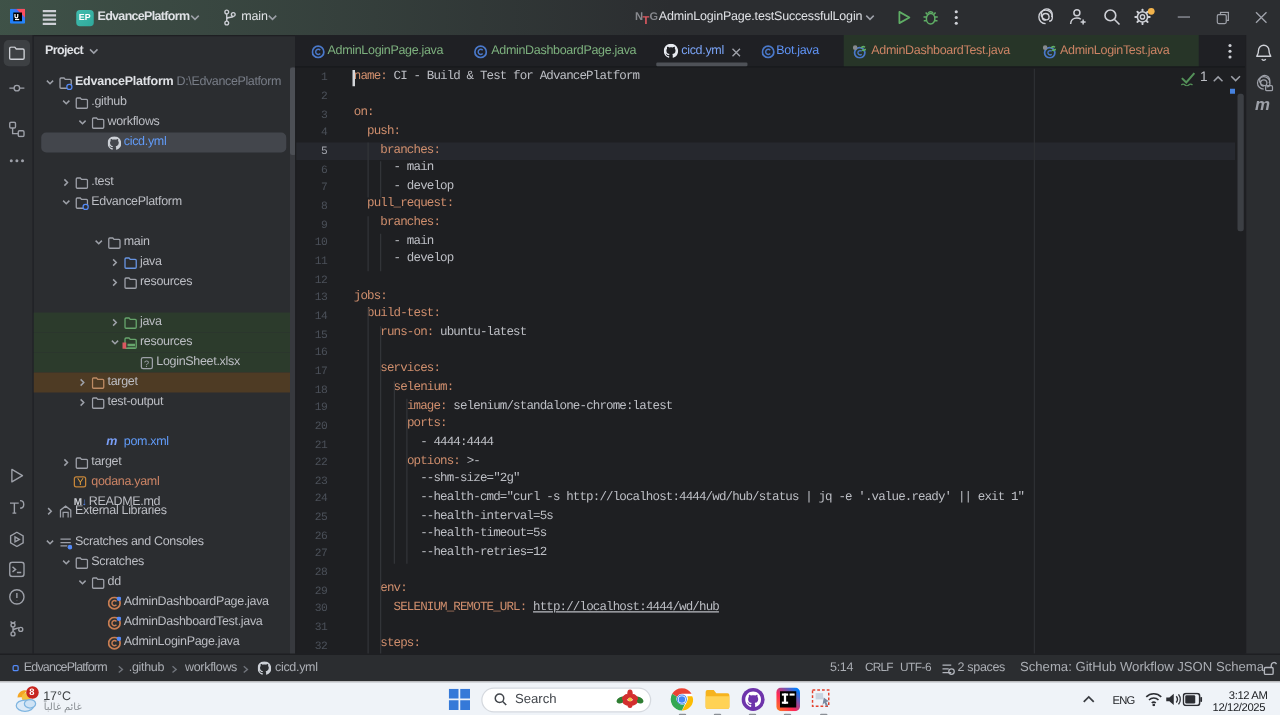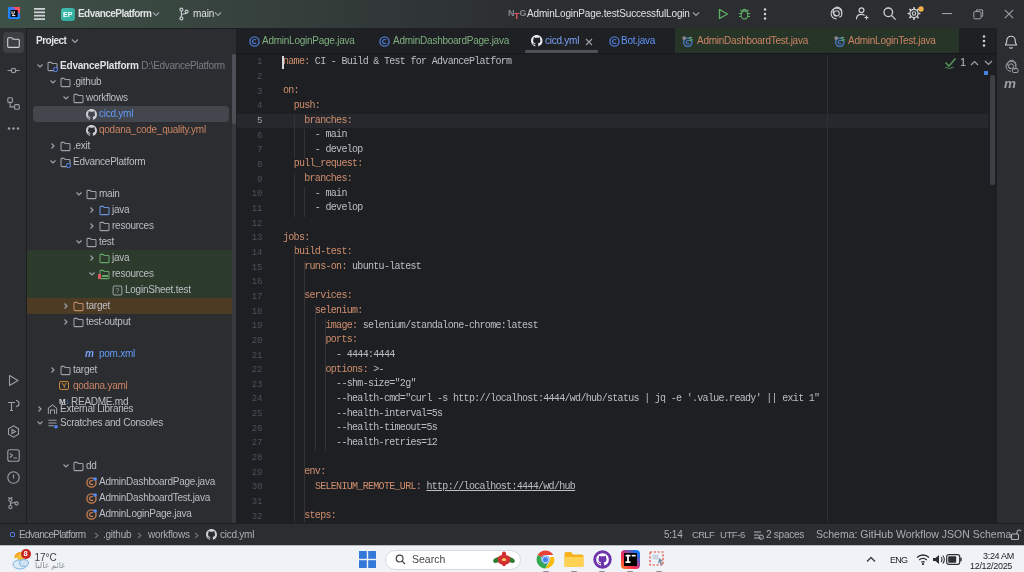--- a/index.html
+++ b/index.html
@@ -287,34 +287,28 @@
         </svg>
         <div class="rt" style="left:59px">workflows</div>
       </div>
 <div class="row" style="top:77px">
         <div class="abs" style="left:6px;top:0;width:196px;height:15.5px;background:#43464c;border-radius:4px"></div>
         <svg class="ic" style="left:59px">
           <use href="#gh"></use>
         </svg>
         <div class="rt" style="left:72px;color:#619bf8">cicd.yml</div>
       </div>
-<div class="row" style="top:93px">
-        <svg class="ic" style="left:59px">
-          <use href="#gh"></use>
-        </svg>
-        <div class="rt" style="left:72px;color:#cc8465">qodana_code_quality.yml</div>
-      </div>
 <div class="row" style="top:109px">
         <svg class="chev" style="left:22px">
           <use href="#cvc"></use>
         </svg>
         <svg class="ic" style="left:33px;color:#9da0a8">
           <use href="#fo"></use>
         </svg>
-        <div class="rt" style="left:46px">.exit</div>
+        <div class="rt" style="left:46px">.test</div>
       </div>
 <div class="row" style="top:125px">
         <svg class="chev" style="left:22px">
           <use href="#cvo"></use>
         </svg>
         <svg class="ic" style="left:33px;color:#9da0a8">
           <use href="#fo"></use>
         </svg>
         <div class="abs" style="left:39px;top:9px;width:4.5px;height:4.5px;border:1.2px solid #548af7;border-radius:50%;background:#2b2d30"></div>
         <div class="rt" style="left:46px">EdvancePlatform</div>
@@ -338,29 +332,20 @@
         <div class="rt" style="left:85px">java</div>
       </div>
 <div class="row" style="top:189px">
         <svg class="chev" style="left:61px">
           <use href="#cvc"></use>
         </svg>
         <svg class="ic" style="left:72px;color:#9da0a8">
           <use href="#fo"></use>
         </svg>
         <div class="rt" style="left:85px">resources</div>
-      </div>
-<div class="row" style="top:205px">
-        <svg class="chev" style="left:48px">
-          <use href="#cvo"></use>
-        </svg>
-        <svg class="ic" style="left:59px;color:#9da0a8">
-          <use href="#fo"></use>
-        </svg>
-        <div class="rt" style="left:72px">test</div>
       </div>
 <div class="row" style="top:221px;background:#2c3b2c">
         <svg class="chev" style="left:61px">
           <use href="#cvc"></use>
         </svg>
         <svg class="ic" style="left:72px;color:#67a56c">
           <use href="#fo"></use>
         </svg>
         <div class="rt" style="left:85px">java</div>
       </div>
@@ -373,21 +358,21 @@
         </svg>
         <div class="abs" style="left:71px;top:8px;width:3px;height:5px;background:#db5860"></div>
         <div class="abs" style="left:75px;top:9px;width:6px;height:1.5px;background:#67a56c"></div>
         <div class="abs" style="left:75px;top:11.5px;width:6px;height:1.5px;background:#67a56c"></div>
         <div class="rt" style="left:85px">resources</div>
       </div>
 <div class="row" style="top:253px;background:#2c3b2c">
         <svg class="ic" style="left:85px">
           <use href="#xls"></use>
         </svg>
-        <div class="rt" style="left:98px">LoginSheet.test</div>
+        <div class="rt" style="left:98px">LoginSheet.xlsx</div>
       </div>
 <div class="row" style="top:269px;background:#4e3b24">
         <svg class="chev" style="left:35px">
           <use href="#cvc"></use>
         </svg>
         <svg class="ic" style="left:46px;color:#bc8a64">
           <use href="#fo"></use>
         </svg>
         <div class="rt" style="left:59px">target</div>
       </div>
@@ -423,28 +408,37 @@
       </div>
 <div class="row" style="top:372px">
         <svg class="chev" style="left:9px">
           <use href="#cvc"></use>
         </svg>
         <svg class="ic" style="left:20px">
           <use href="#lib"></use>
         </svg>
         <div class="rt" style="left:33px">External Libraries</div>
       </div>
-<div class="row" style="top:386px">
+<div class="row" style="top:397px">
         <svg class="chev" style="left:9px">
           <use href="#cvo"></use>
         </svg>
         <svg class="ic" style="left:20px">
           <use href="#scr"></use>
         </svg>
         <div class="rt" style="left:33px">Scratches and Consoles</div>
+      </div>
+<div class="row" style="top:413px">
+        <svg class="chev" style="left:22px">
+          <use href="#cvo"></use>
+        </svg>
+        <svg class="ic" style="left:33px;color:#9da0a8">
+          <use href="#fo"></use>
+        </svg>
+        <div class="rt" style="left:46px">Scratches</div>
       </div>
 <div class="row" style="top:429px">
         <svg class="chev" style="left:35px">
           <use href="#cvo"></use>
         </svg>
         <svg class="ic" style="left:46px;color:#9da0a8">
           <use href="#fo"></use>
         </svg>
         <div class="rt" style="left:59px">dd</div>
       </div>
@@ -747,16 +741,16 @@
       </svg>
 <svg class="abs" style="left:932px;top:8px" width="13" height="11" viewBox="0 0 13 11">
         <path d="M1 4h2.5L7 1v9L3.5 7H1z" fill="#2c2e33"></path>
         <path d="M9 3a4 4 0 0 1 0 5M10.8 1.5a6.5 6.5 0 0 1 0 8" fill="none" stroke="#2c2e33" stroke-width="1.1"></path>
       </svg>
 <svg class="abs" style="left:946px;top:8px" width="16" height="11" viewBox="0 0 16 11">
         <rect x=".7" y=".7" width="13" height="9.6" rx="2" fill="none" stroke="#2c2e33" stroke-width="1.2"></rect>
         <rect x="2.2" y="2.2" width="8" height="6.6" rx="1" fill="#2c2e33"></rect>
         <rect x="14.2" y="3.5" width="1.5" height="4" rx=".7" fill="#2c2e33"></rect>
       </svg>
-<div class="tk" style="left:983px;top:4.5px;font-size:9px;letter-spacing:-0.3px">3:24 AM</div>
+<div class="tk" style="left:983px;top:4.5px;font-size:9px;letter-spacing:-0.3px">3:12 AM</div>
 <div class="tk" style="left:970px;top:14.5px;font-size:9px;letter-spacing:-0.3px">12/12/2025</div>
 </div>
 </div>
 
 </body></html>

